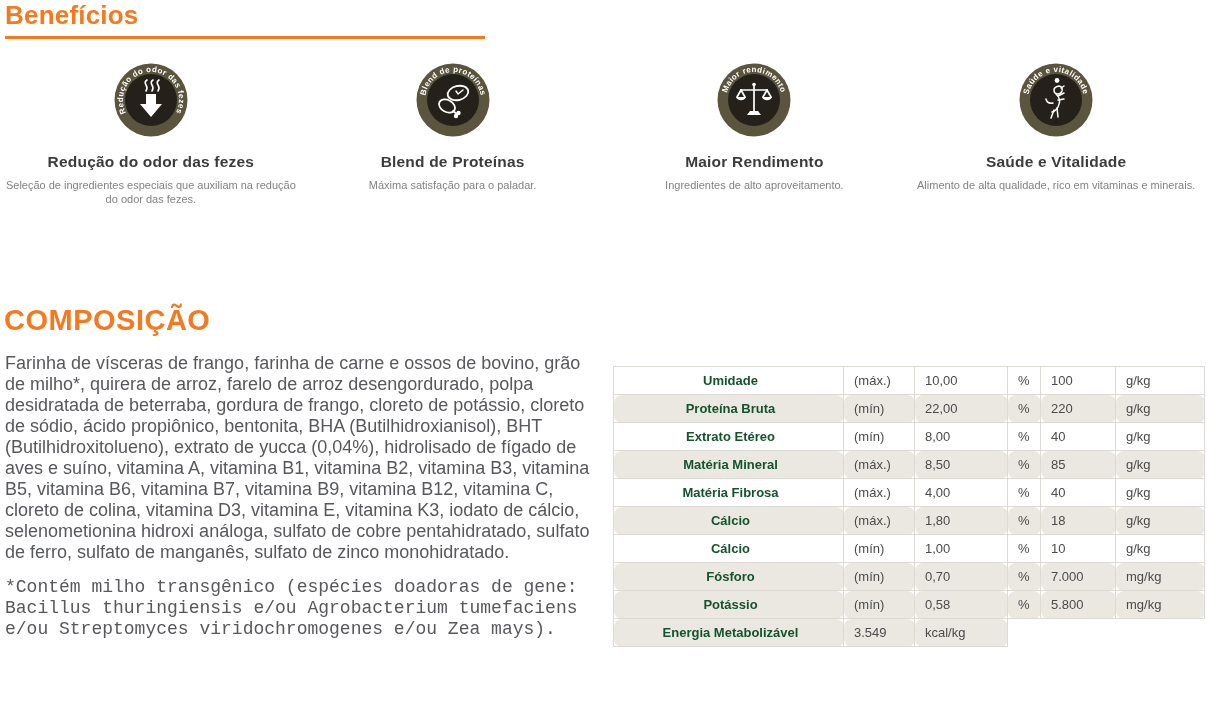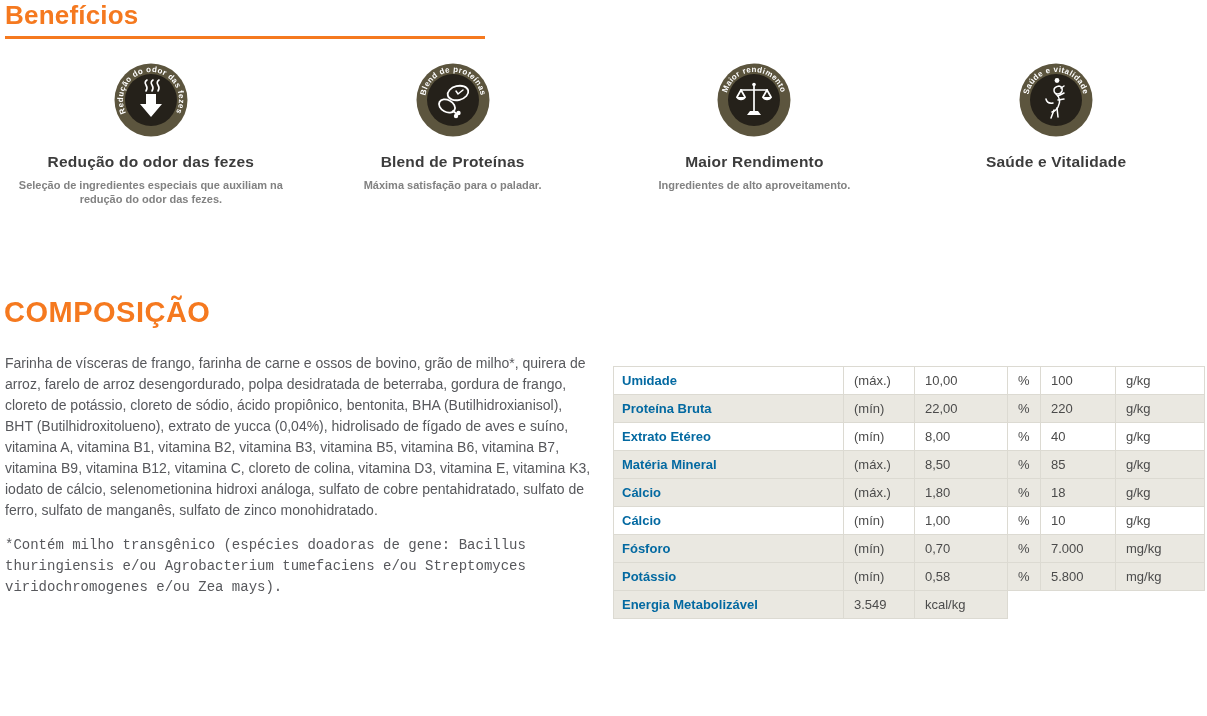--- a/index.html
+++ b/index.html
@@ -32,46 +32,45 @@
     fill:#ffffff; font-size:8px; font-weight:700; letter-spacing:0.4px;
     font-family:"Liberation Sans","DejaVu Sans",sans-serif;
   }
   .benefit-title {
     margin-top:16px; font-size:15.5px; font-weight:700; color:#3C3C3C;
     letter-spacing:0.2px;
   }
   .benefit-desc {
     margin-top:7px; font-size:11px; line-height:14px; color:#828282;
     max-width:292px;
-    font-weight:bold;
   }
 
   
   .composition-title {
-    position:absolute; left:4px; top:296px;
+    position:absolute; left:4px; top:304px;
     font-size:29px; font-weight:600; color:#F5791F; letter-spacing:0.5px;
   }
   .comp-text {
     position:absolute; left:5px; top:353px; width:587px;
-    font-size:14px; line-height:21px; color:#57585C;
+    font-size:18px; line-height:21px; color:#57585C;
   }
   .comp-text p + p { margin-top:14px;font-family:Liberation Mono, monospace; }
 
   .comp-table {
     position:absolute; left:613px; top:366px; width:591px;
     border-collapse:collapse; table-layout:fixed;
     font-size:13px; color:#4B4B4B;
   }
   .comp-table td {
     height:28px; padding:0 4px 0 10px; vertical-align:middle;
     border:1px solid #DCDAD2; background:#ffffff;
     white-space:nowrap; overflow:hidden;
   }
-  .comp-table tr.alt td { background:#EAE8E1; }
-  .comp-table td.c0 { padding-left:8px; font-weight:700; color:#0369a1; }
+  .comp-table tr.alt td { background:#EAE8E1;border-radius:8px; }
+  .comp-table td.c0 { padding-left:8px; font-weight:700; color:#14532d;text-align:center; }
   .comp-table td.empty, .comp-table tr.alt td.empty {
     background:#ffffff; border:none;
   }
   .col-c0{width:230px}.col-c1{width:71px}.col-c2{width:93px}
   .col-c3{width:33px}.col-c4{width:75px}.col-c5{width:89px}
 </style>
 </head>
 <body>
 
 <div class="page">
@@ -166,20 +165,21 @@
               <path d="M40,23 q4,1 3,5 q-1,3 -4,3 q-4,0 -4,-4 q0,-3 5,-4 z"></path>
               <path d="M42,25 l3,-2"></path>
               <path d="M37,31 q6,5 2,13 q-2,4 -6,5"></path>
               <path d="M39,33 l6,-3 M39,37 l6,-1"></path>
               <path d="M35,47 l-3,8 M38,45 l1,9"></path>
               <path d="M34,40 q-6,1 -7,-4"></path>
             </g>
           </svg>
         </div>
         <h3 class="benefit-title">Saúde e Vitalidade</h3>
+        <p class="benefit-desc">Alimento de alta qualidade, rico em vitaminas e minerais.</p>
       </div>
 
     </div>
   </section>
 
   <section>
     <h2 class="composition-title">COMPOSIÇÃO</h2>
 
     <div class="comp-text">
       <p>Farinha de vísceras de frango, farinha de carne e ossos de bovino, grão de milho*, quirera de arroz, farelo de arroz desengordurado, polpa desidratada de beterraba, gordura de frango, cloreto de potássio, cloreto de sódio, ácido propiônico, bentonita, BHA (Butilhidroxianisol), BHT (Butilhidroxitolueno), extrato de yucca (0,04%), hidrolisado de fígado de aves e suíno, vitamina A, vitamina B1, vitamina B2, vitamina B3, vitamina B5, vitamina B6, vitamina B7, vitamina B9, vitamina B12, vitamina C, cloreto de colina, vitamina D3, vitamina E, vitamina K3, iodato de cálcio, selenometionina hidroxi análoga, sulfato de cobre pentahidratado, sulfato de ferro, sulfato de manganês, sulfato de zinco monohidratado.</p>
@@ -221,20 +221,28 @@
             <td class="c5">g/kg</td>
           </tr>
           <tr class="alt">
             <td class="c0">Matéria Mineral</td>
             <td class="c1">(máx.)</td>
             <td class="c2">8,50</td>
             <td class="c3">%</td>
             <td class="c4">85</td>
             <td class="c5">g/kg</td>
           </tr>
+          <tr>
+            <td class="c0">Matéria Fibrosa</td>
+            <td class="c1">(máx.)</td>
+            <td class="c2">4,00</td>
+            <td class="c3">%</td>
+            <td class="c4">40</td>
+            <td class="c5">g/kg</td>
+          </tr>
           <tr class="alt">
             <td class="c0">Cálcio</td>
             <td class="c1">(máx.)</td>
             <td class="c2">1,80</td>
             <td class="c3">%</td>
             <td class="c4">18</td>
             <td class="c5">g/kg</td>
           </tr>
           <tr>
             <td class="c0">Cálcio</td>

